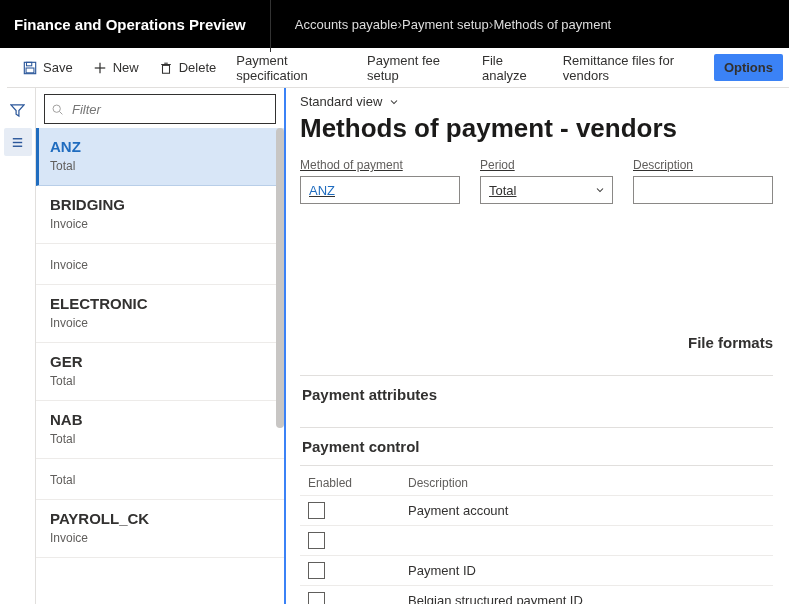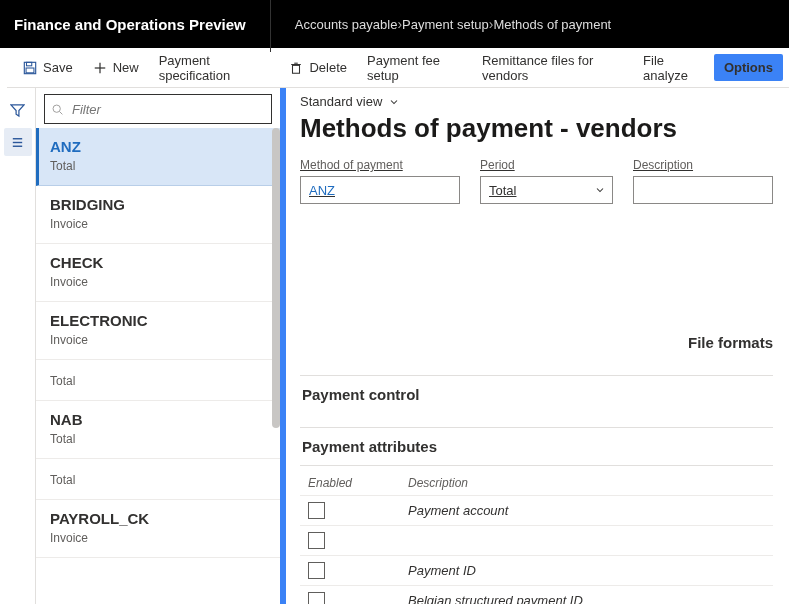--- a/index.html
+++ b/index.html
@@ -84,21 +84,21 @@
     width: 28px; height: 28px;
     display:flex; align-items:center; justify-content:center;
     cursor:pointer;
     border-radius:2px;
   }
   .rail-btn svg { width:15px; height:15px; }
   .rail-btn.active { background:#e6ecf5; }
 
   .listpane {
     width: 250px;
-    border-right: 6px solid #3b82f6;
+    border-right: 2px solid #3b82f6;
     display:flex; flex-direction:column;
     position:relative;
   }
   .filterbox {
     margin: 6px 8px 4px 8px;
     border: 1px solid #323130;
     height: 30px;
     display:flex; align-items:center;
     padding: 0 6px;
     gap:6px;
@@ -194,21 +194,21 @@
     display:grid;
     grid-template-columns: 100px 1fr;
     height:30px;
     align-items:center;
     border-bottom:1px solid #edebe9;
   }
   .attr-header {
     font-size:12px; color:#605e5c;
     padding-top:4px;
   }
-  .attr-cell { padding: 0 8px; display:flex; align-items:center; gap:8px;font-style:italic; }
+  .attr-cell { padding: 0 8px; display:flex; align-items:center; gap:8px; }
   .chk {
     width:17px; height:17px;
     border:1px solid #605e5c;
     background:#fff;
     cursor:pointer;
   }
   .desc-cell { font-size:13px; }
 
   .chevron-down {
     width:12px;height:12px;
@@ -238,38 +238,38 @@
     <span>Save</span>
   </div>
   <div class="cmd">
     <svg viewBox="0 0 16 16">
         <line x1="8" y1="2" x2="8" y2="14" stroke="#323130" stroke-width="1.4"></line>
         <line x1="2" y1="8" x2="14" y2="8" stroke="#323130" stroke-width="1.4"></line>
       </svg>
     <span>New</span>
   </div>
   <div class="cmd">
-      <span>Payment specification</span>
-    </div>
-  <div class="cmd">
     <svg viewBox="0 0 16 16">
         <rect x="4" y="5" width="8" height="9" fill="none" stroke="#323130" stroke-width="1.2"></rect>
         <line x1="2.5" y1="4" x2="13.5" y2="4" stroke="#323130" stroke-width="1.2"></line>
         <line x1="6" y1="2.5" x2="10" y2="2.5" stroke="#323130" stroke-width="1.2"></line>
       </svg>
     <span>Delete</span>
   </div>
   <div class="cmd">
+      <span>Payment specification</span>
+    </div>
+  <div class="cmd">
       <span>Payment fee setup</span>
     </div>
   <div class="cmd">
+      <span>File analyze</span>
+    </div>
+  <div class="cmd">
       <span>Remittance files for vendors</span>
-    </div>
-  <div class="cmd">
-      <span>File analyze</span>
     </div>
   <div class="cmd selected">
       <span>Options</span>
     </div>
 </div>
 
 <div class="body">
 
   <div class="leftrail">
     <div class="rail-btn">
@@ -297,28 +297,28 @@
     <div class="list" id="method-list">
         <div class="list-item selected">
           <div class="li-title">ANZ</div>
           <div class="li-sub">Total</div>
         </div>
         <div class="list-item">
           <div class="li-title">BRIDGING</div>
           <div class="li-sub">Invoice</div>
         </div>
         <div class="list-item">
-          <div class="li-title">CHECK</div>
           <div class="li-sub">Invoice</div>
         </div>
         <div class="list-item">
           <div class="li-title">ELECTRONIC</div>
           <div class="li-sub">Invoice</div>
         </div>
         <div class="list-item">
+          <div class="li-title">GER</div>
           <div class="li-sub">Total</div>
         </div>
         <div class="list-item">
           <div class="li-title">NAB</div>
           <div class="li-sub">Total</div>
         </div>
         <div class="list-item">
           <div class="li-sub">Total</div>
         </div>
         <div class="list-item">
@@ -352,22 +352,22 @@
             </svg>
         </div>
       </div>
       <div class="field field-desc">
         <span class="field-label">Description</span>
         <input class="field-input" style="color: rgb(50, 49, 48);" value="">
       </div>
     </div>
 
     <div class="section first">File formats</div>
+    <div class="section">Payment attributes</div>
     <div class="section">Payment control</div>
-    <div class="section">Payment attributes</div>
 
     <div class="attr-table">
       <div class="attr-header">
         <div class="attr-cell">Enabled</div>
         <div class="attr-cell">Description</div>
       </div>
       <div id="attr-rows">
           <div class="attr-row">
             <div class="attr-cell">
               <div class="chk"></div>

